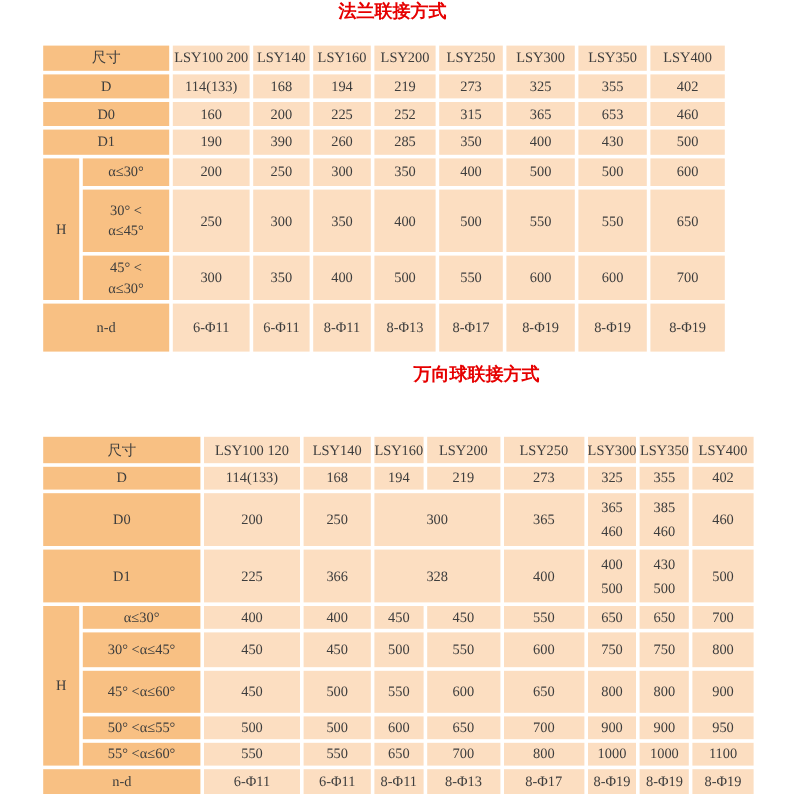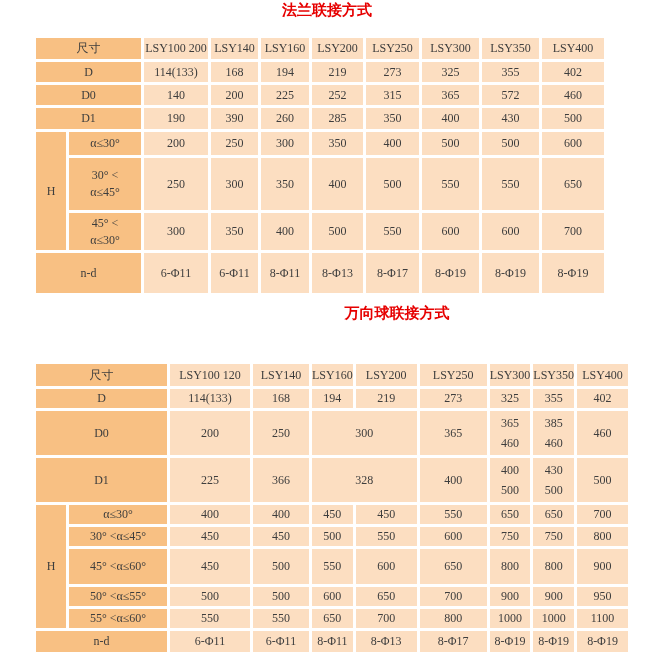--- a/index.html
+++ b/index.html
@@ -64,27 +64,27 @@
     <td class="dat">168</td>
     <td class="dat">194</td>
     <td class="dat">219</td>
     <td class="dat">273</td>
     <td class="dat">325</td>
     <td class="dat">355</td>
     <td class="dat">402</td>
   </tr>
   <tr style="height:20px">
     <td class="lbl" colspan="2">D0</td>
-    <td class="dat">140</td>
+    <td class="dat">160</td>
     <td class="dat">200</td>
     <td class="dat">225</td>
     <td class="dat">252</td>
     <td class="dat">315</td>
     <td class="dat">365</td>
-    <td class="dat">572</td>
+    <td class="dat">653</td>
     <td class="dat">460</td>
   </tr>
   <tr style="height:21px">
     <td class="lbl" colspan="2">D1</td>
     <td class="dat">190</td>
     <td class="dat">390</td>
     <td class="dat">260</td>
     <td class="dat">285</td>
     <td class="dat">350</td>
     <td class="dat">400</td>
@@ -223,21 +223,21 @@
     <td class="lbl">α≤30°</td>
     <td class="dat">400</td>
     <td class="dat">400</td>
     <td class="dat">450</td>
     <td class="dat">450</td>
     <td class="dat">550</td>
     <td class="dat">650</td>
     <td class="dat">650</td>
     <td class="dat">700</td>
   </tr>
-  <tr style="height:19px">
+  <tr style="height:29px">
     <td class="lbl">30° &lt;α≤45°</td>
     <td class="dat">450</td>
     <td class="dat">450</td>
     <td class="dat">500</td>
     <td class="dat">550</td>
     <td class="dat">600</td>
     <td class="dat">750</td>
     <td class="dat">750</td>
     <td class="dat">800</td>
   </tr>

